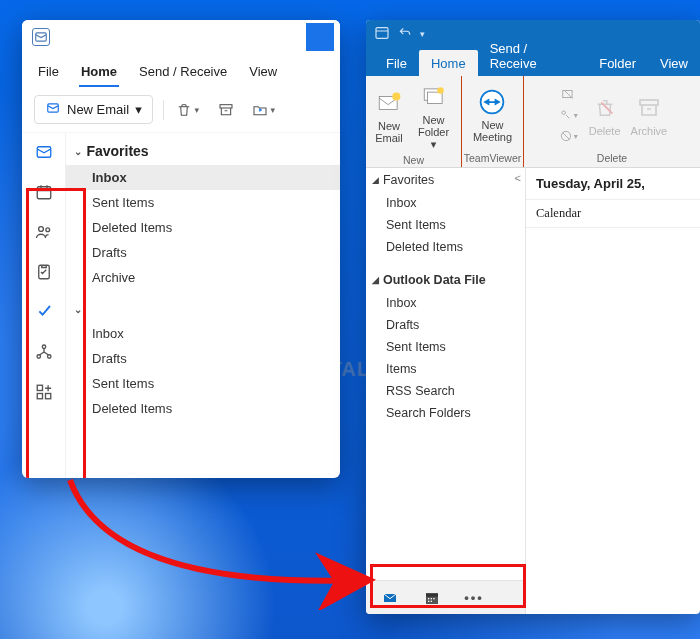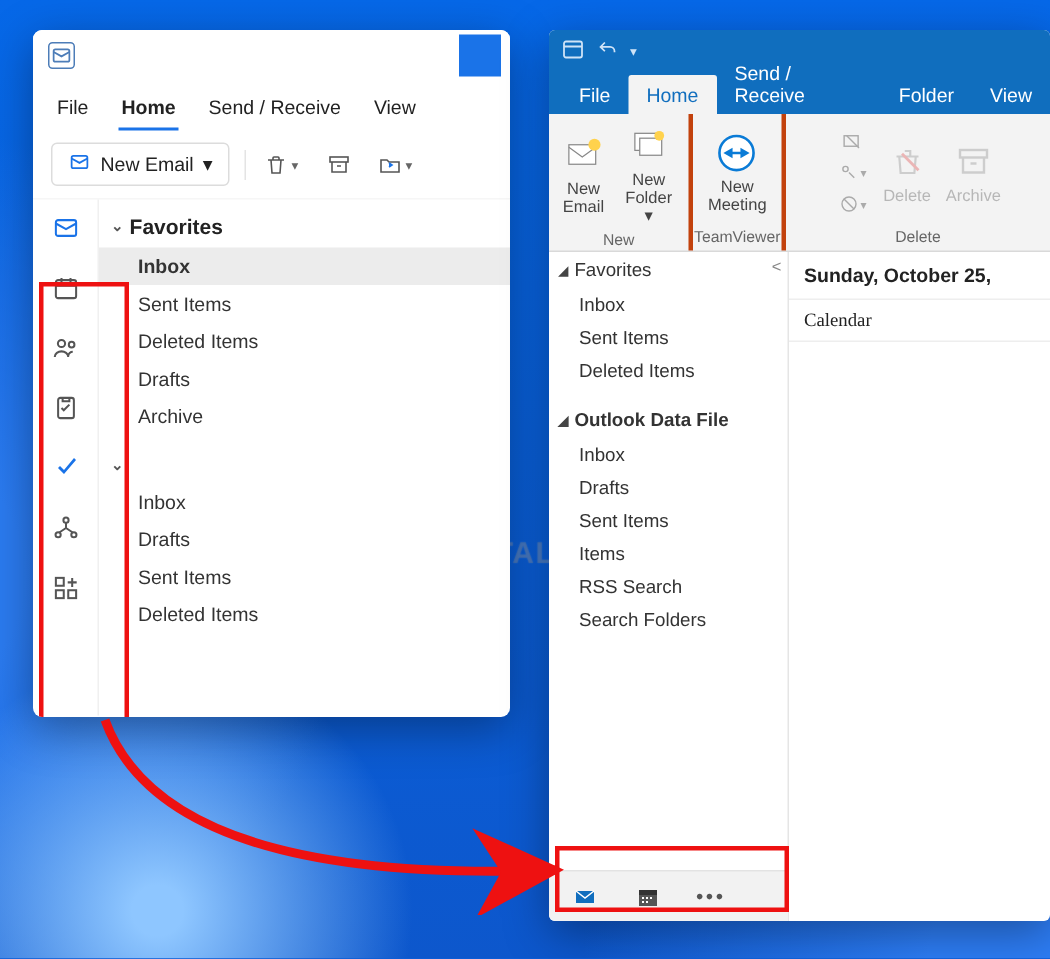--- a/index.html
+++ b/index.html
@@ -56,21 +56,21 @@
   #winL .hl { left:4px; top:168px; width:60px; height:304px; }
 
   
   #winR { left:366px; top:20px; width:334px; height:594px; border-radius:4px;}
   #winR .titlebar { height:28px; background:#106ebe; display:flex; align-items:center; padding:0 8px; gap:8px;}
   #winR .titlebar .qat { display:flex; align-items:center; gap:8px; color:#cfe3f7; font-size:12px;}
   #winR .tabbar { height:28px; background:#106ebe; display:flex; align-items:flex-end; padding-left:8px; gap:0; color:#fff; font-size:13px;}
   #winR .tabbar .tab { padding:6px 12px 5px; cursor:pointer;}
   #winR .tabbar .tab.active { background:#f3f3f3; color:#106ebe; border-radius:2px 2px 0 0;}
   #winR .ribbon { height:92px; background:#f3f3f3; border-bottom:1px solid #d9d9d9; display:flex;}
-  .rgroup { border-right:3px solid #c2410c; display:flex; flex-direction:column; align-items:center; }
+  .rgroup { border-right:1px solid #c2410c; display:flex; flex-direction:column; align-items:center; }
   .rgroup .btns { flex:1; display:flex; align-items:center; gap:6px; padding:4px 6px 0;}
   .rgroup .gname { font-size:10.5px; color:#666; padding:2px 0 3px; text-align:center; width:100%;}
   .bigbtn { display:flex; flex-direction:column; align-items:center; font-size:11px; color:#444; cursor:pointer; padding:2px 2px; line-height:1.1;}
   .bigbtn .ic { width:30px;height:30px; display:flex;align-items:center;justify-content:center;}
   .bigbtn .lbl2 { margin-top:2px; text-align:center;}
   .smallcol { display:flex; flex-direction:column; gap:3px; padding:2px 2px;}
   .smallcol .sm { width:22px;height:18px; display:flex;align-items:center;justify-content:center; color:#777; font-size:12px;}
   .bigbtn.dis { color:#b7b7b7; }
   .bigbtn.dis .ic svg { opacity:.35; }
 
@@ -373,21 +373,21 @@
                 <rect x="14" y="12" width="2" height="2"></rect>
                 <rect x="6" y="16" width="2" height="2"></rect>
                 <rect x="10" y="16" width="2" height="2"></rect>
               </g>
             </svg>
           </div>
         <div class="bn" style="color:#555;font-weight:bold;letter-spacing:2px">•••</div>
       </div>
     </div>
     <div style="flex:1">
-      <div class="datehdr">Sunday, October 25,</div>
+      <div class="datehdr">Tuesday, April 25,</div>
       <div class="calrow">Calendar</div>
     </div>
   </div>
   <div class="hl-red hl"></div>
 </div>
 
 <svg class="arrow" viewBox="0 0 340 150">
   <defs>
       <marker id="ah" markerWidth="12" markerHeight="12" refX="9" refY="5" orient="auto">
         <path d="M0 0L10 5L0 10L3 5Z" fill="#e11"></path>

